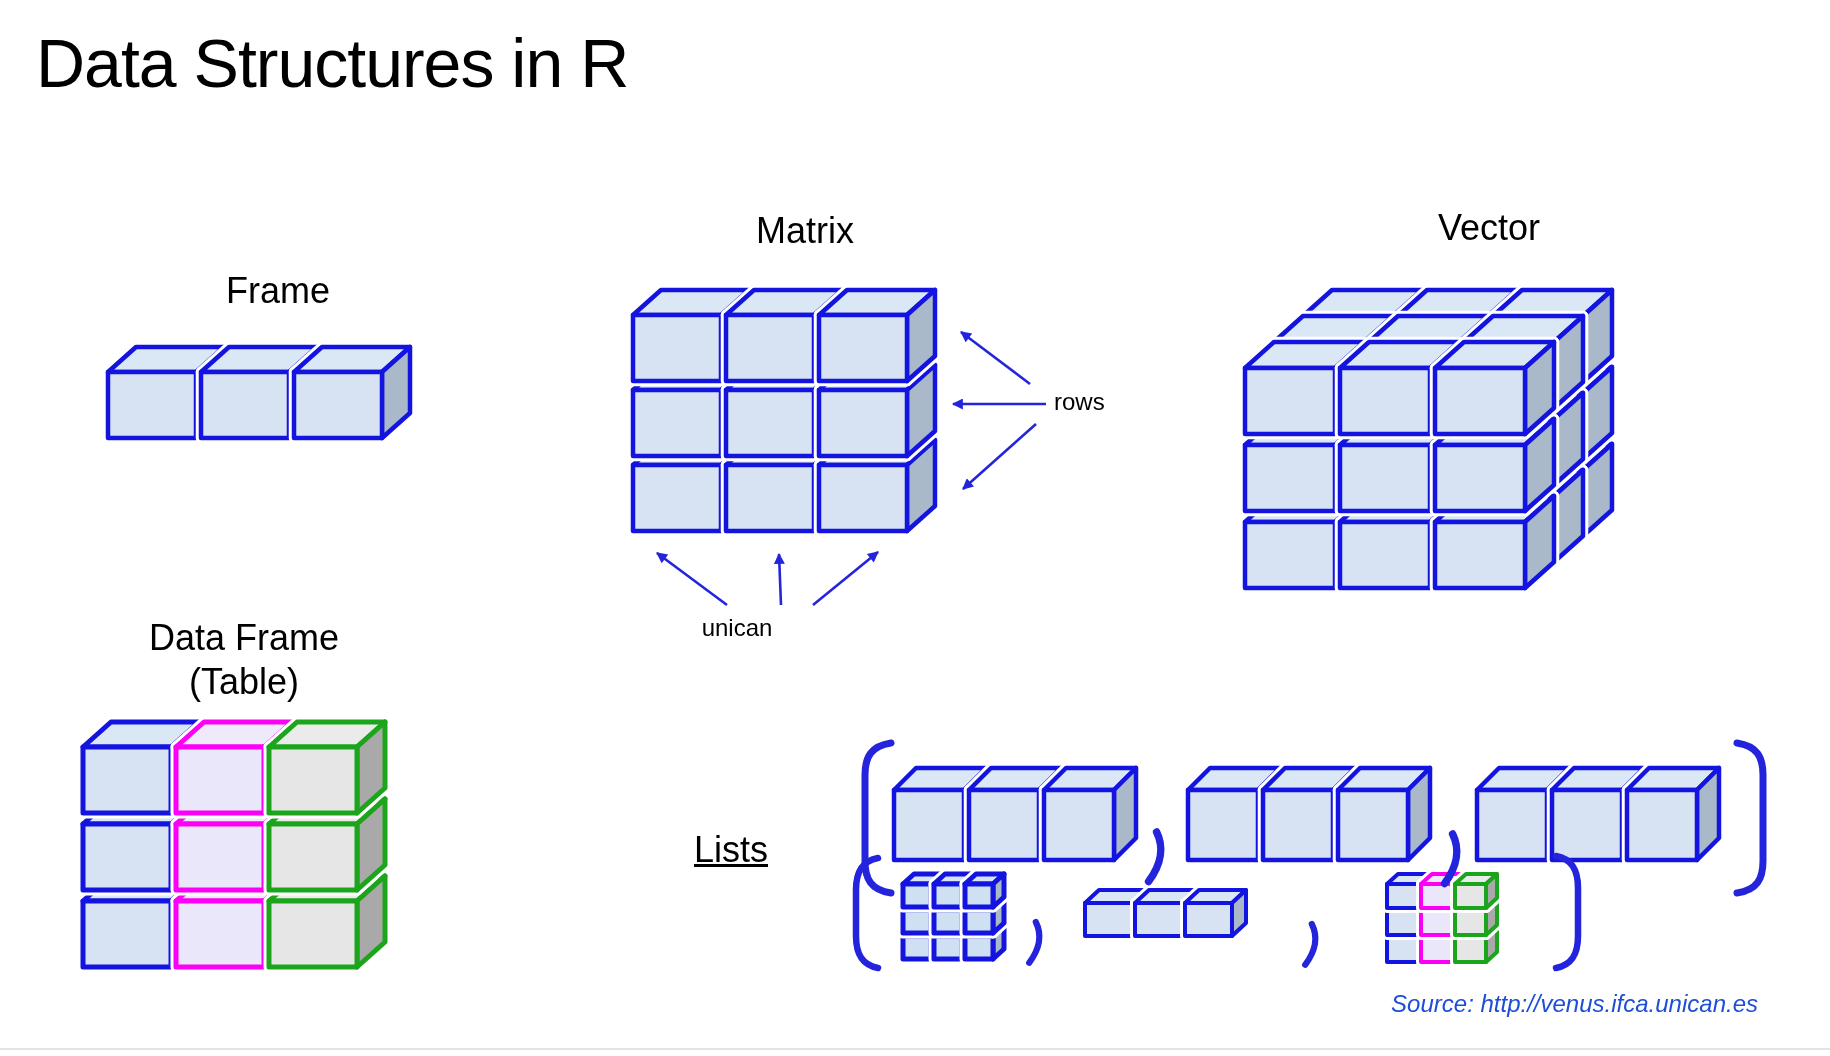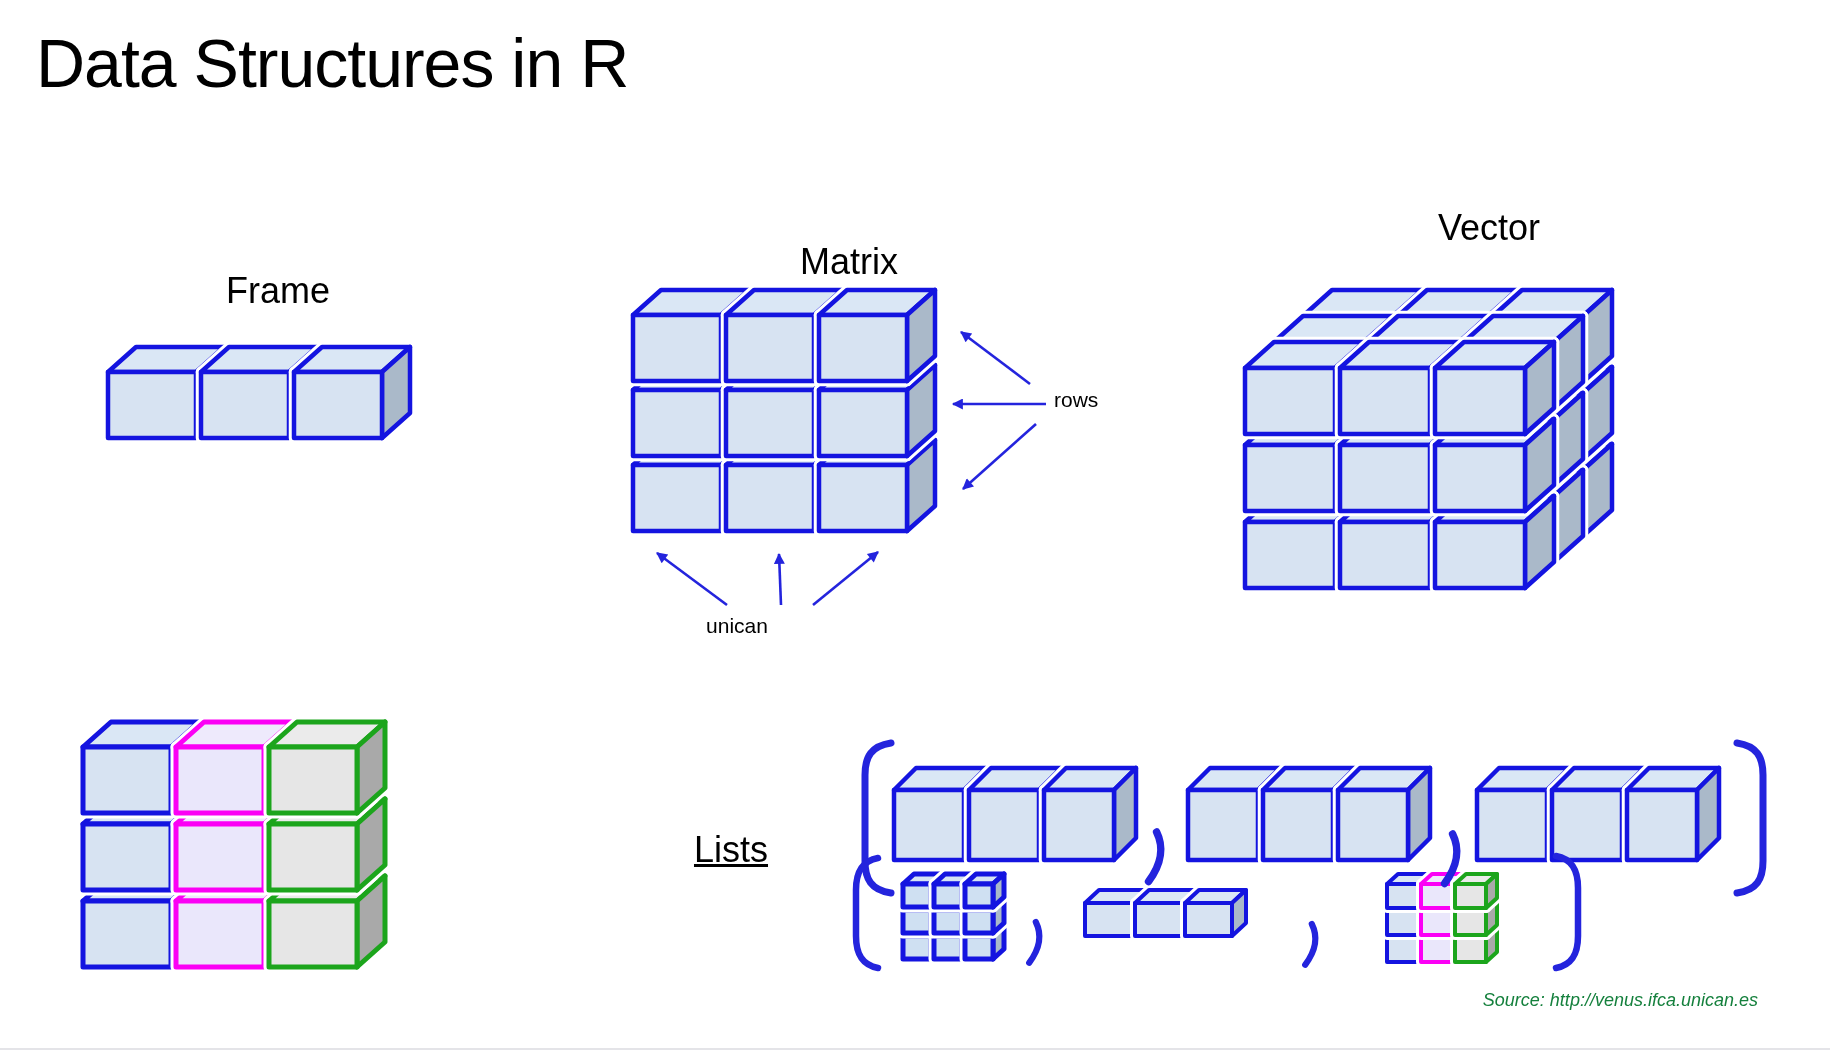--- a/index.html
+++ b/index.html
@@ -12,25 +12,25 @@
   }
   #diagram-canvas{position:absolute;left:0;top:0;}
   .lbl{
     position:absolute;
     color:#000;
     white-space:nowrap;
     font-family:"Liberation Sans", sans-serif;
   }
   .title{font-size:68px;letter-spacing:-1px;}
   .section{font-size:36px;transform:translateX(-50%);}
-  .anno{font-size:21px;}
+  .anno{font-size:24px;}
   .anno-center{transform:translateX(-50%);}
   .df-label{transform:translateX(-50%);text-align:center;line-height:1.22;font-size:36px;}
   .source{
-    font-size:18px;font-style:italic;color:#15803d;
+    font-size:24px;font-style:italic;color:#1d4ed8;
     transform:translateX(-100%);
   }
   .bottom-rule{
     position:absolute;left:0;top:1048px;width:1830px;height:2px;
     background:#e4e4e8;
   }
 </style>
 </head>
 <body>
 
@@ -461,24 +461,28 @@
              C 1041.5 933.4, 1040.55 947.65, 1029.15 962.85" fill="none" stroke="#2424dd" stroke-width="6.175" stroke-linecap="round"></path>
         <path d="M 1311.8 924
              C 1317.5 935.4, 1316.55 949.65, 1305.15 964.85" fill="none" stroke="#2424dd" stroke-width="6.175" stroke-linecap="round"></path>
       </g>
     </svg>
 
   <div class="lbl title" style="left:36px;top:24px;">Data Structures in R</div>
 
   <div class="lbl section" style="left:278px;top:270px;">Frame</div>
 
-  <div class="lbl section" style="left:849px;top:210px;margin-top:31px;">Matrix</div>
+  <div class="lbl section" style="left:805px;top:210px;">Matrix</div>
 
   <div class="lbl section" style="left:1489px;top:207px;">Vector</div>
 
+  <div class="lbl df-label" style="left:244px;top:616px;">
+    <div>Data Frame</div>
+    <div>(Table)</div>
+  </div>
 
   <div class="lbl section" style="left:731px;top:829px;text-decoration:underline;">Lists</div>
 
   <div class="lbl anno" style="left:1054px;top:388px;">rows</div>
 
   <div class="lbl anno anno-center" style="left:737px;top:614px;">unican</div>
 
   <div class="lbl source" style="left:1758px;top:990px;">Source: http://venus.ifca.unican.es</div>
 
   <div class="bottom-rule"></div>

